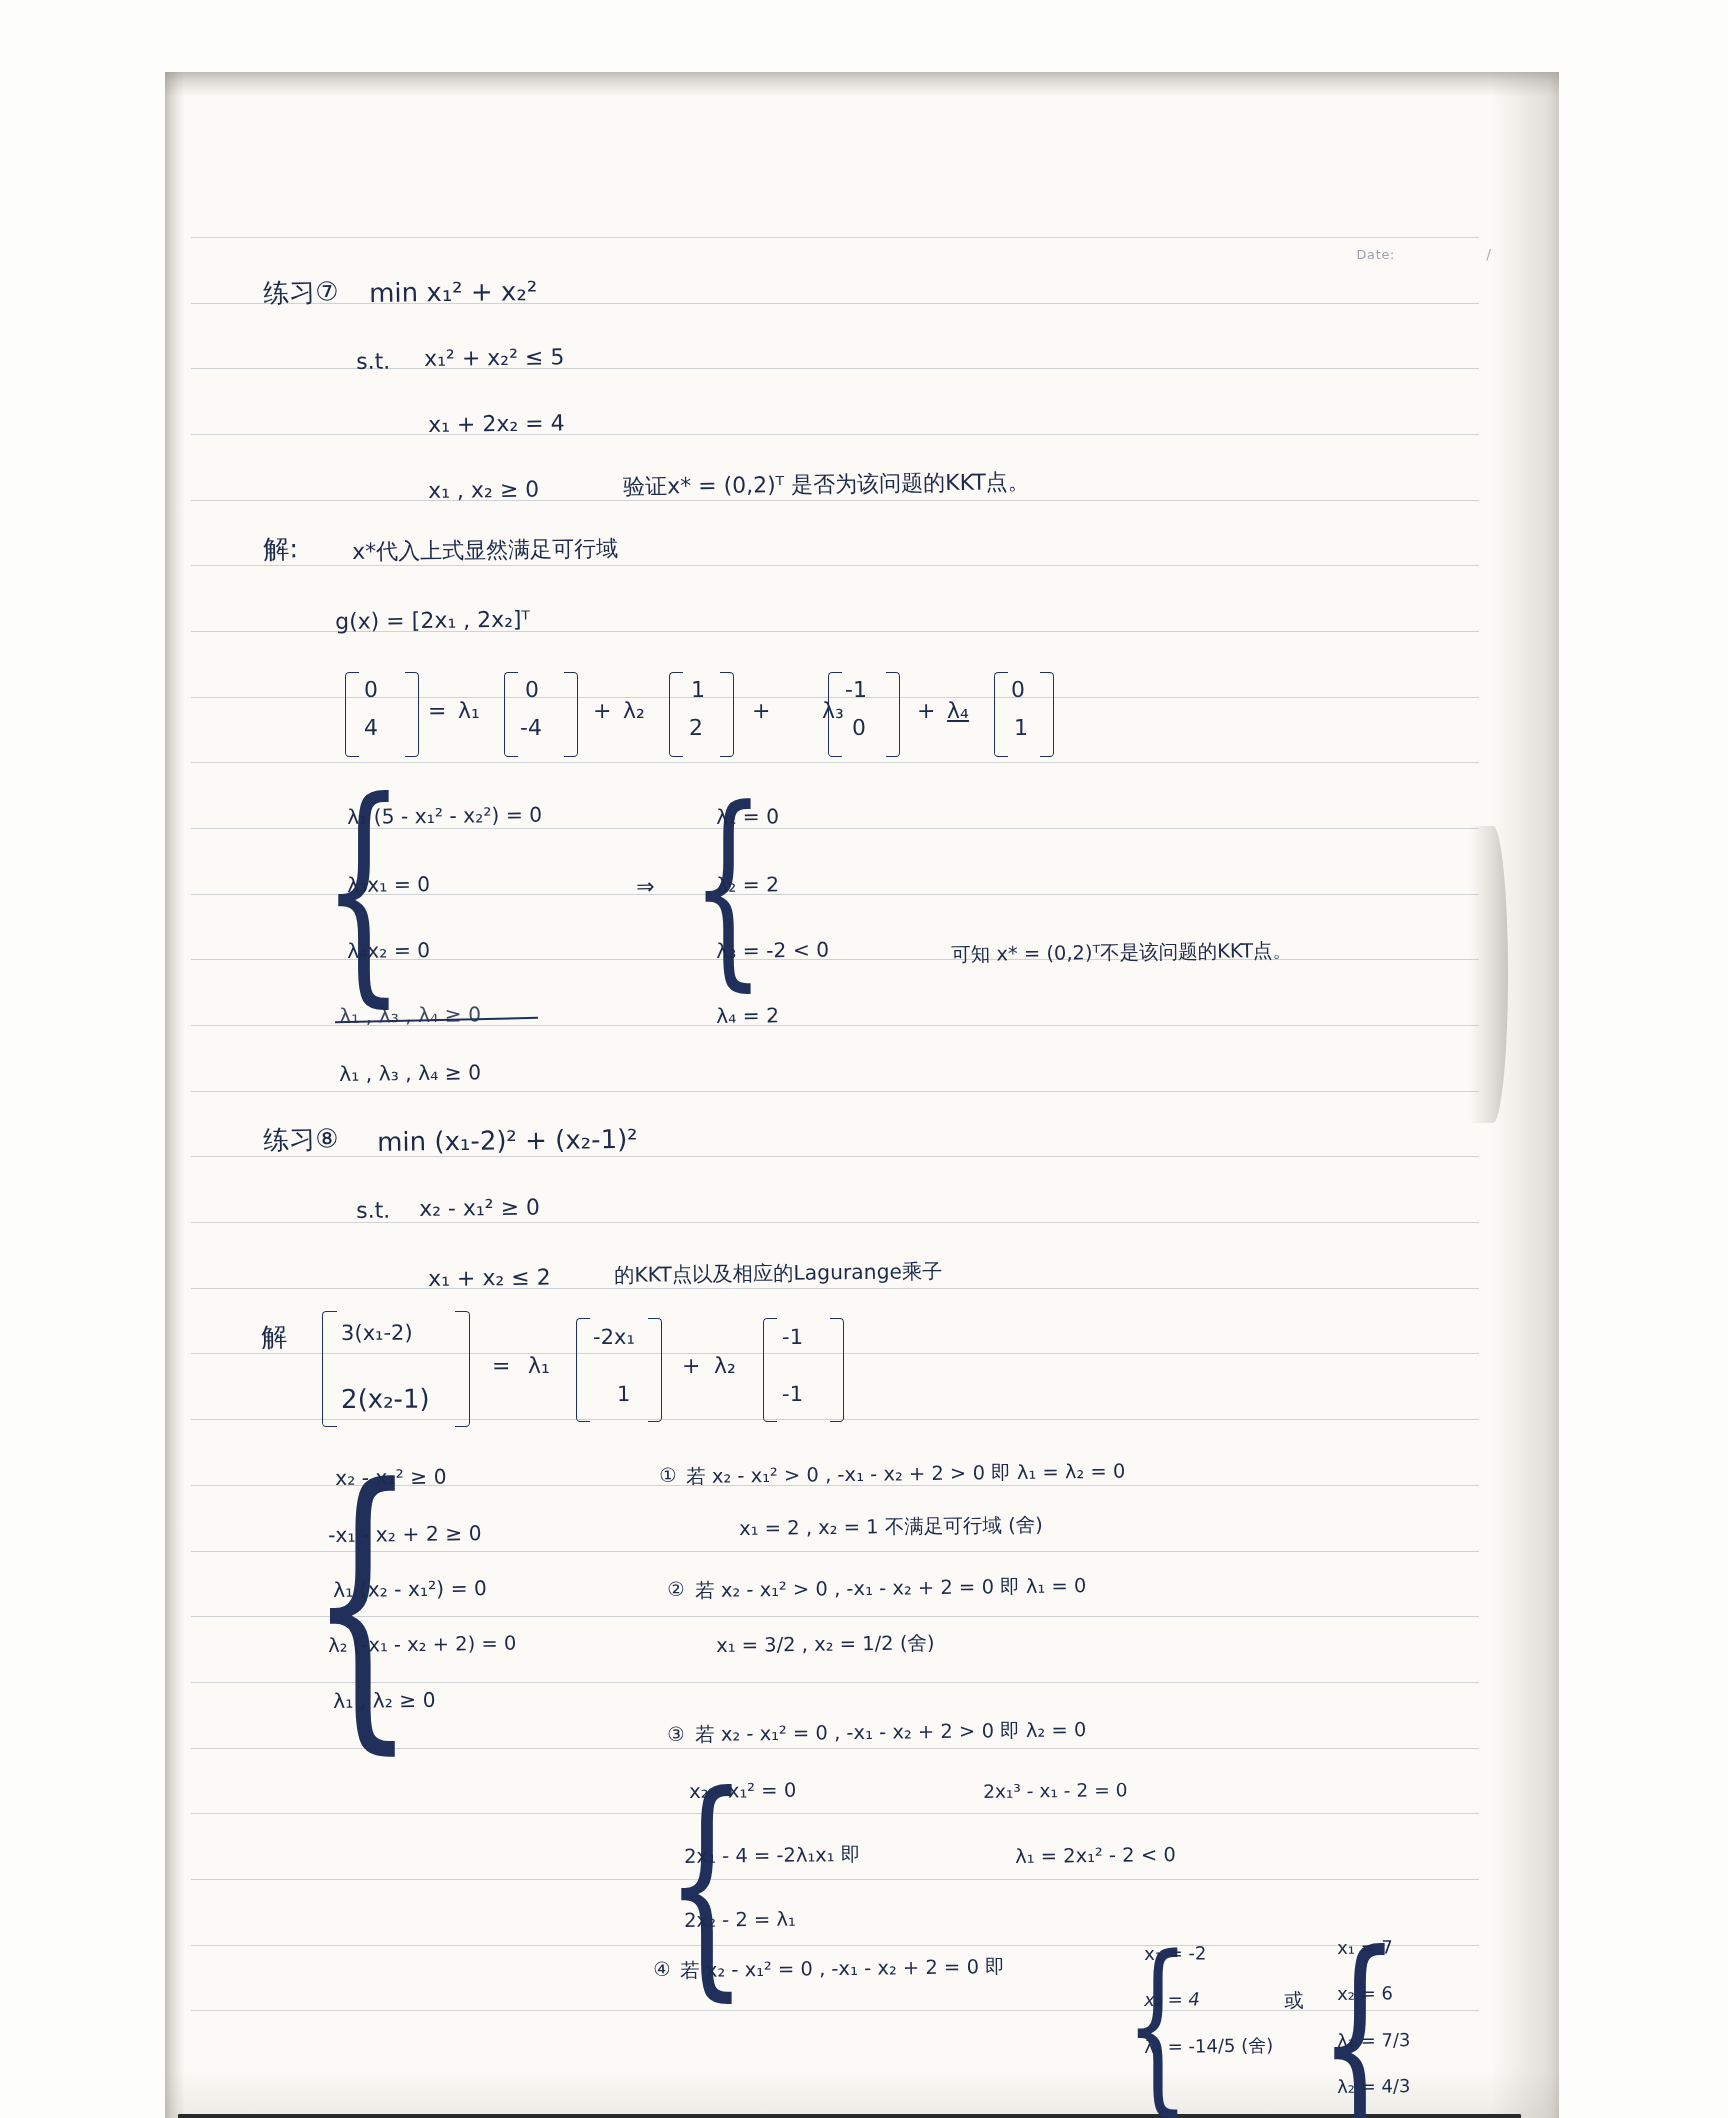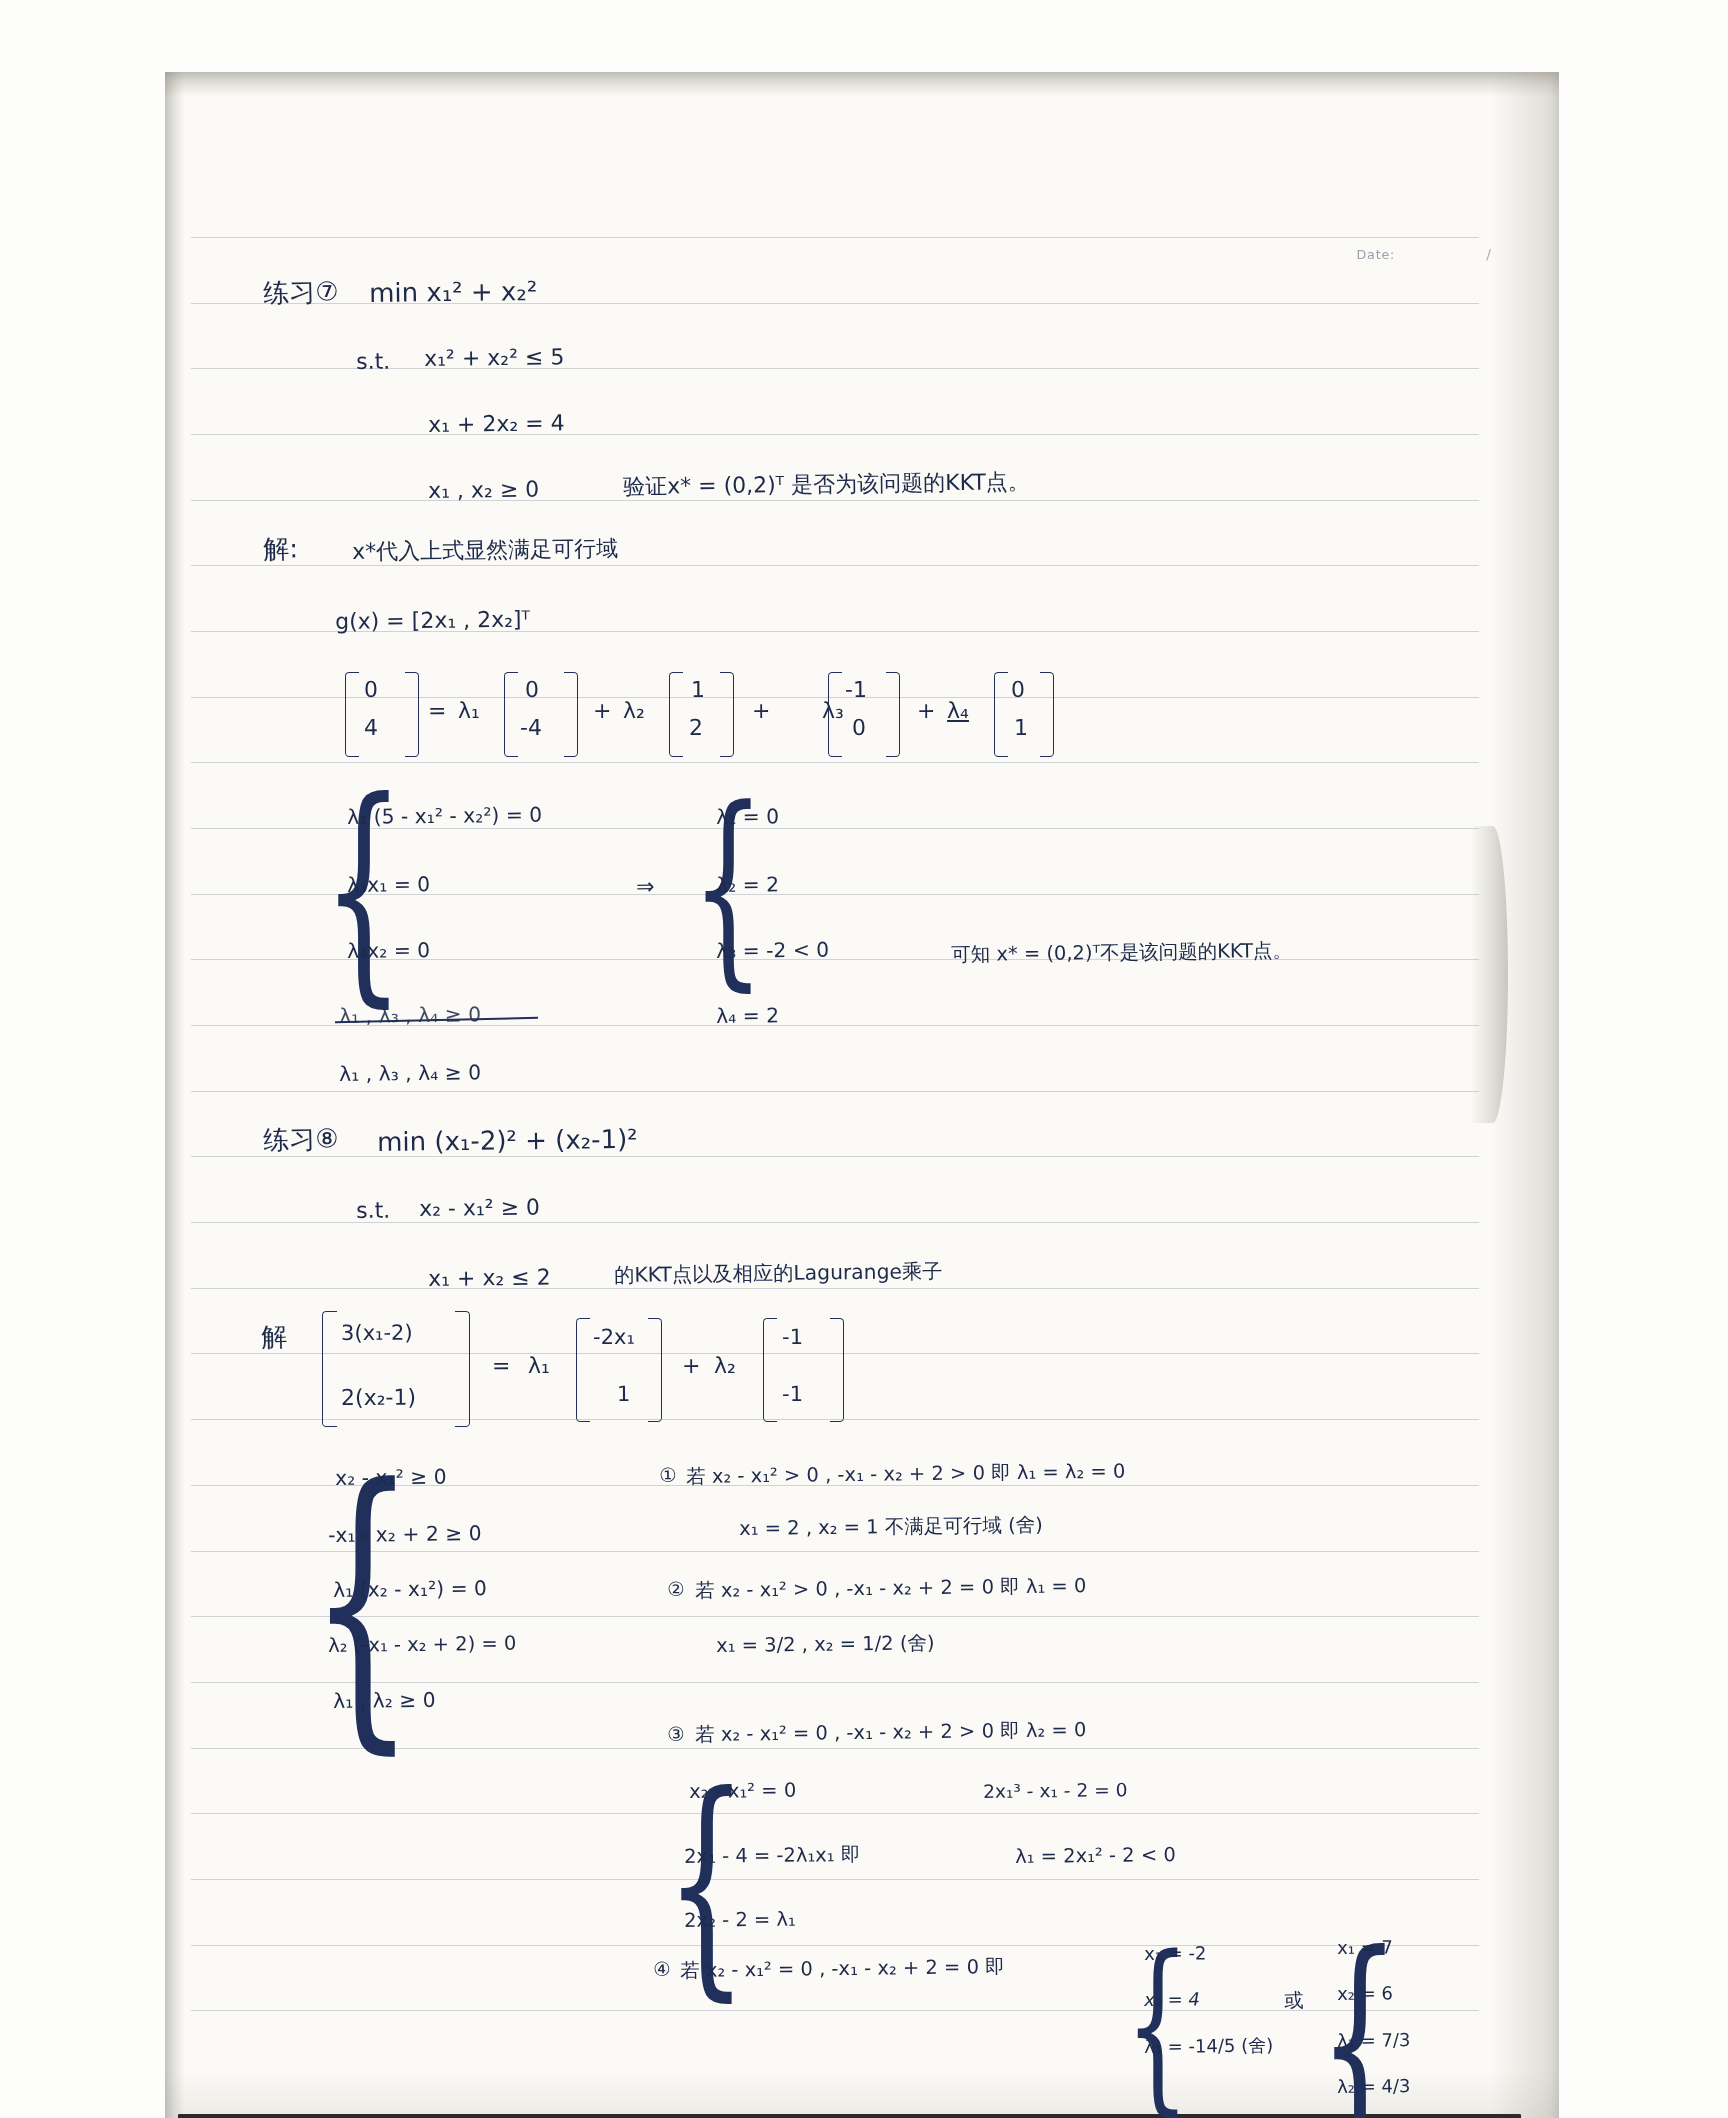--- a/index.html
+++ b/index.html
@@ -314,21 +314,21 @@
   </div>
 
   <div class="hw big r2" style="left:261px; top:1324px;">
     <span>解</span>
   </div>
 
   <div>
     <div class="bracket" style="left:322px; top:1311px; width:14.4px; height:114px;"></div>
     <div class="bracket-r" style="left:455px; top:1311px; width:14.4px; height:114px;"></div>
     <div class="hw r4 sm" style="left:341px; top:1322px; font-size:21px;"><span>3(x₁-2)</span></div>
-    <div class="hw r4 sm" style="left:341px; top:1386px; font-size:22px;"><span>2(x₂-1)</span></div>
+    <div class="hw r4 sm" style="left:341px; top:1386px; font-size:26px;"><span>2(x₂-1)</span></div>
 
     <div class="hw r4" style="left:492px; top:1354px;">=</div>
 
     <div class="hw r4" style="left:528px; top:1354px;"><span>λ₁</span></div>
     <div class="bracket" style="left:576px; top:1318px; width:12.7px; height:102px;"></div>
     <div class="bracket-r" style="left:648px; top:1318px; width:12.7px; height:102px;"></div>
     <div class="hw r4 sm" style="left:593px; top:1326px; font-size:21px;"><span>-2x₁</span></div>
     <div class="hw r4 sm" style="left:617px; top:1383px; font-size:21px;"><span>1</span></div>
 
     <div class="hw r4" style="left:682px; top:1354px;">+</div>

